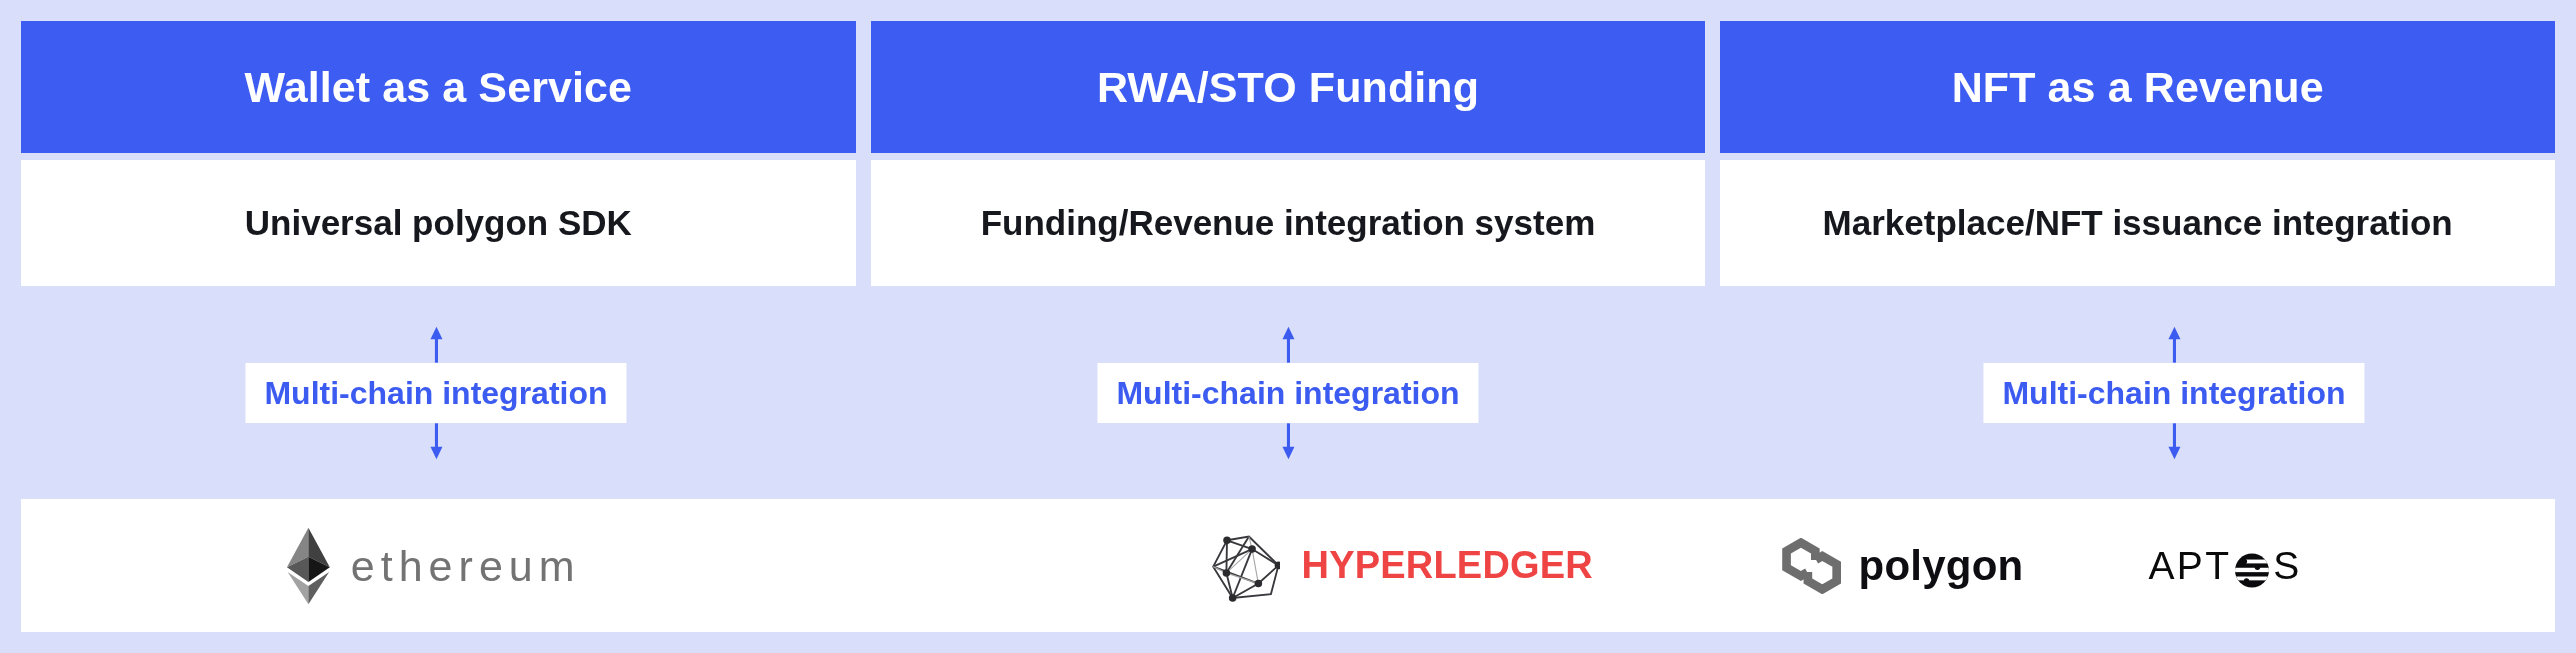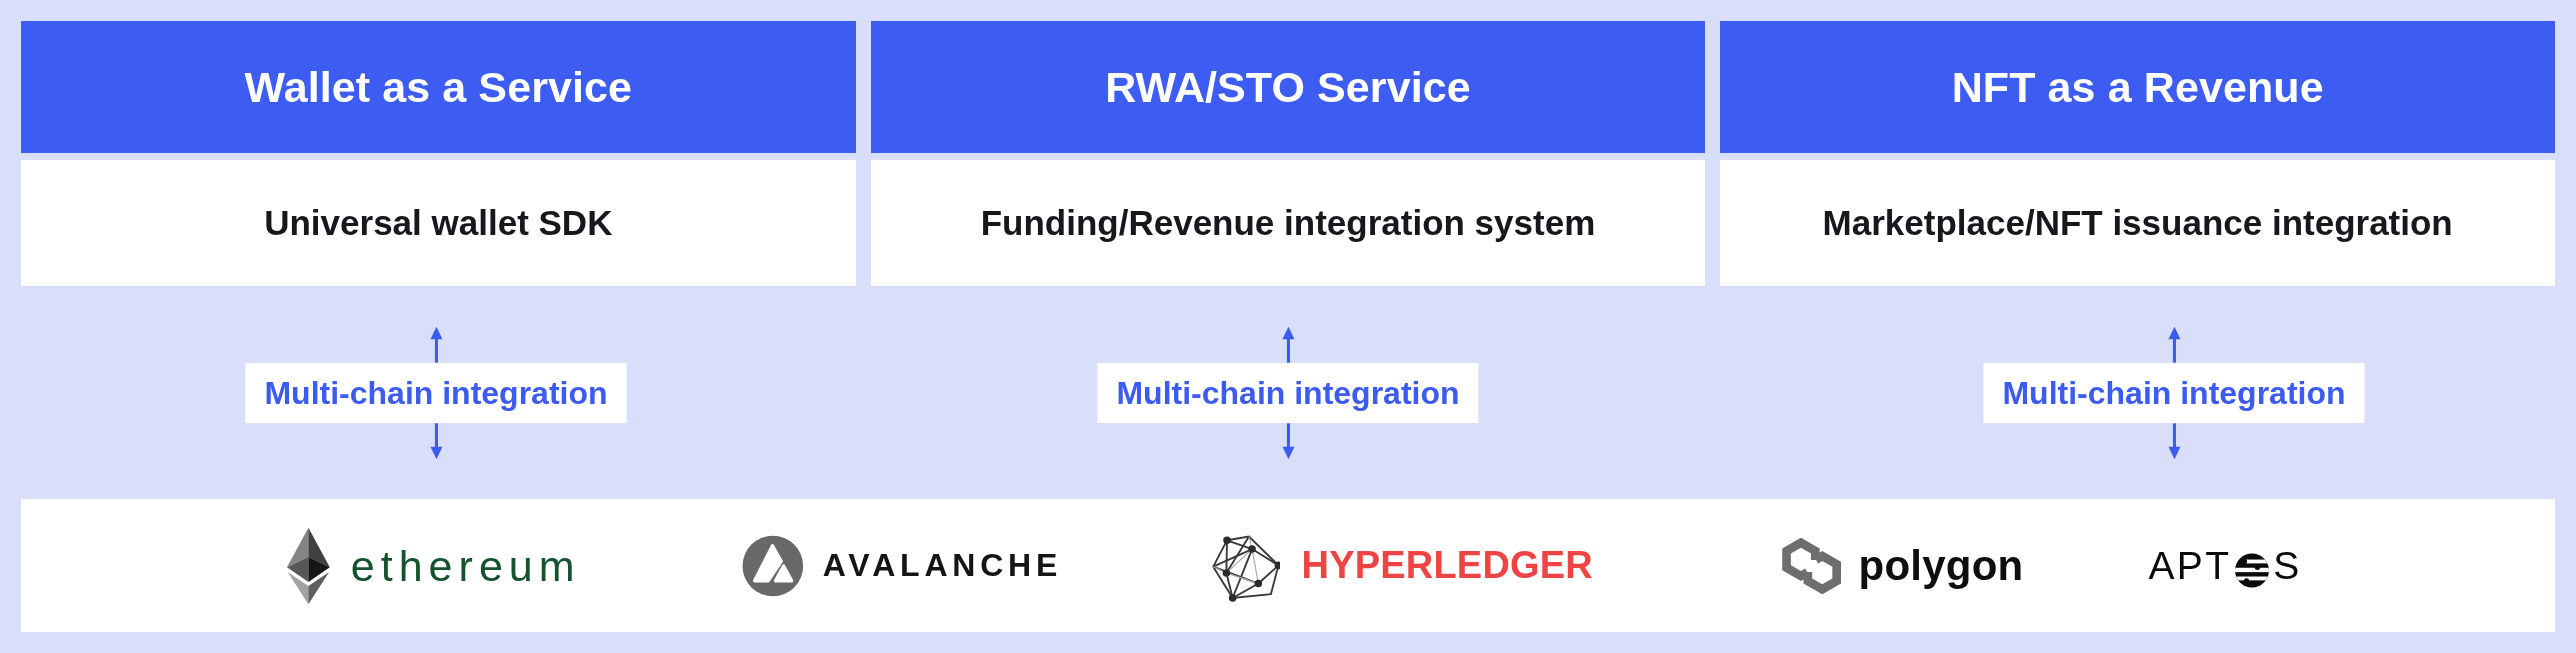--- a/index.html
+++ b/index.html
@@ -81,21 +81,21 @@
     display:flex;align-items:center;
     white-space:nowrap;
   }
   .chain-logo.pos-1{left:411px;}
   .chain-logo.pos-2{left:881px;}
   .chain-logo.pos-3{left:1380px;}
   .chain-logo.pos-4{left:1881px;}
   .chain-logo.pos-5{left:2204px;}
   .eth-word{
     margin-left:17.4px;
-    font-size:43px;font-weight:400;color:#14532d;
+    font-size:43px;font-weight:400;color:#737373;
     letter-spacing:0.14em;
   }
   .avax-word{
     margin-left:19px;
     font-size:32px;font-weight:700;color:#151519;
     letter-spacing:0.15em;
   }
   .hl-word{
     margin-left:21.5px;
     font-size:38px;font-weight:800;color:#ef4444;
@@ -117,26 +117,26 @@
 <body>
 
 <div class="canvas">
 
   <div class="top-grid">
     <div>
       <div class="col-header">
         <span>Wallet as a Service</span>
       </div>
       <div class="col-sub">
-        <span>Universal wallet SDK</span>
+        <span>Universal polygon SDK</span>
       </div>
     </div>
     <div>
       <div class="col-header">
-        <span>RWA/STO Service</span>
+        <span>RWA/STO Funding</span>
       </div>
       <div class="col-sub">
         <span>Funding/Revenue integration system</span>
       </div>
     </div>
     <div>
       <div class="col-header">
         <span>NFT as a Revenue</span>
       </div>
       <div class="col-sub">
@@ -191,28 +191,20 @@
         <polygon points="37,2 5,61 37,45" fill="#858585"></polygon>
         <polygon points="37,2 37,45 69,61" fill="#404040"></polygon>
         <polygon points="5,61 37,45 37,83" fill="#585858"></polygon>
         <polygon points="37,45 69,61 37,83" fill="#161616"></polygon>
         <polygon points="6,68 37,89 37,116" fill="#a2a2a2"></polygon>
         <polygon points="68,68 37,89 37,116" fill="#5f5f5f"></polygon>
       </svg>
       <span class="eth-word">ethereum</span>
     </div>
 
-    <div class="chain-logo pos-2">
-      <svg width="62" height="62" viewBox="0 0 92 92">
-        <circle cx="46" cy="46" r="45" fill="#696969"></circle>
-        <path d="M45.5,16 L58.5,39 L39,68 L19,68 Z" fill="#ffffff" stroke="#ffffff" stroke-width="5" stroke-linejoin="round"></path>
-        <path d="M62,46 L74,68 L50,68 Z" fill="#ffffff" stroke="#ffffff" stroke-width="5" stroke-linejoin="round"></path>
-      </svg>
-      <span class="avax-word">AVALANCHE</span>
-    </div>
 
     <div class="chain-logo pos-3">
       <svg width="71" height="74" viewBox="0 0 112 118">
         <g stroke="#38383d" stroke-width="3" fill="none">
           <polygon points="28,18 63,12 110,58 98,104 37,110 6,60"></polygon>
           <polyline points="28,18 68,32 110,58"></polyline>
           <polyline points="28,18 27,70 37,110"></polyline>
           <polyline points="63,12 27,70"></polyline>
           <polyline points="68,32 37,110"></polyline>
           <polyline points="6,60 68,32"></polyline>

